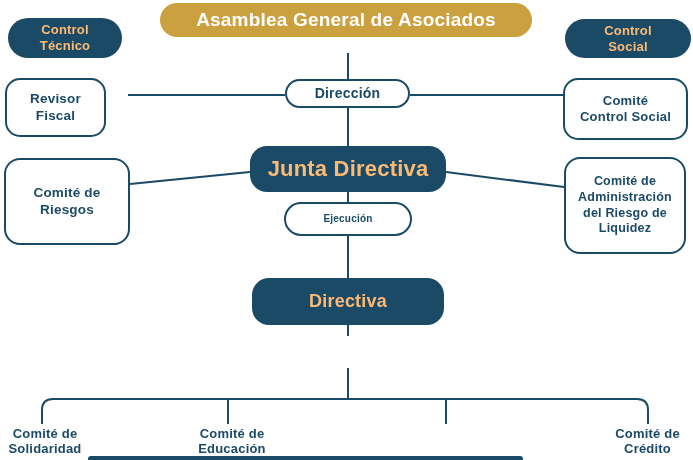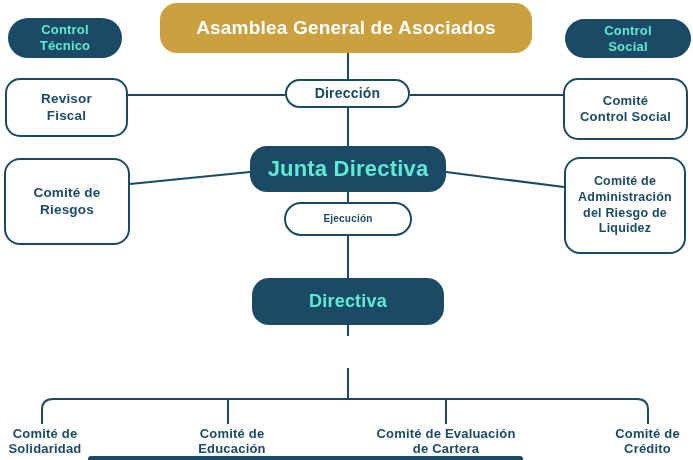--- a/index.html
+++ b/index.html
@@ -30,37 +30,37 @@
     position:absolute;
     display:flex;align-items:center;justify-content:center;
     text-align:center;
     font-weight:bold;
     white-space:pre-line;
     line-height:1.22;
     letter-spacing:.2px;
   }
   .navy-fill{
     background:var(--navy);
-    color:#5eead4;
+    color:#fdba74;
     text-align:center;
   }
   .gold-fill{
     background:var(--gold);
     color:#ffffff;
   }
   .outline{
     background:#ffffff;
     color:var(--navy);
     border:2.5px solid var(--navy);
   }
   
-  .n-asamblea{left:160px;top:3px;width:372px;height:50px;border-radius:17px;font-size:19px;}
+  .n-asamblea{left:160px;top:3px;width:372px;height:34px;border-radius:17px;font-size:19px;}
   .n-ctec{left:8px;top:18px;width:114px;height:40px;border-radius:20px;font-size:13px;}
   .n-csoc{left:565px;top:19px;width:126px;height:39px;border-radius:20px;font-size:13px;}
-  .n-revisor{left:5px;top:78px;width:123px;height:59px;border-radius:15px;font-size:13.5px;}
+  .n-revisor{left:5px;top:78px;width:101px;height:59px;border-radius:15px;font-size:13.5px;}
   .n-direccion{left:285px;top:79px;width:125px;height:29px;border-radius:15px;font-size:14px;}
   .n-ccsocial{left:563px;top:78px;width:125px;height:62px;border-radius:15px;font-size:13px;}
   .n-riesgos{left:4px;top:158px;width:126px;height:87px;border-radius:16px;font-size:13.5px;}
   .n-junta{left:250px;top:146px;width:196px;height:46px;border-radius:17px;font-size:22px;}
   .n-admin{left:564px;top:157px;width:122px;height:97px;border-radius:16px;font-size:12.5px;line-height:1.25;}
   .n-ejecucion{left:284px;top:202px;width:128px;height:34px;border-radius:17px;font-size:10px;}
   .n-gerencia{left:252px;top:278px;width:192px;height:47px;border-radius:17px;font-size:18px;}
   .n-operacion{left:286px;top:336px;width:124px;height:32px;border-radius:16px;font-size:14px;}
   
   .leaf{
@@ -120,19 +120,17 @@
 del Riesgo de
 Liquidez</div>
   <div class="node outline n-ejecucion">Ejecución</div>
 
   <div class="node navy-fill n-gerencia">Directiva</div>
 
   <div class="leaf lf-solidaridad">Comité de
 Solidaridad</div>
   <div class="leaf lf-educacion">Comité de
 Educación</div>
-  <div class="leaf lf-evaluacion">Comité de Evaluación
-de Cartera</div>
   <div class="leaf lf-credito">Comité de
 Crédito</div>
 
   <div class="bottom-bar"></div>
 </div>
 
 </body></html>

